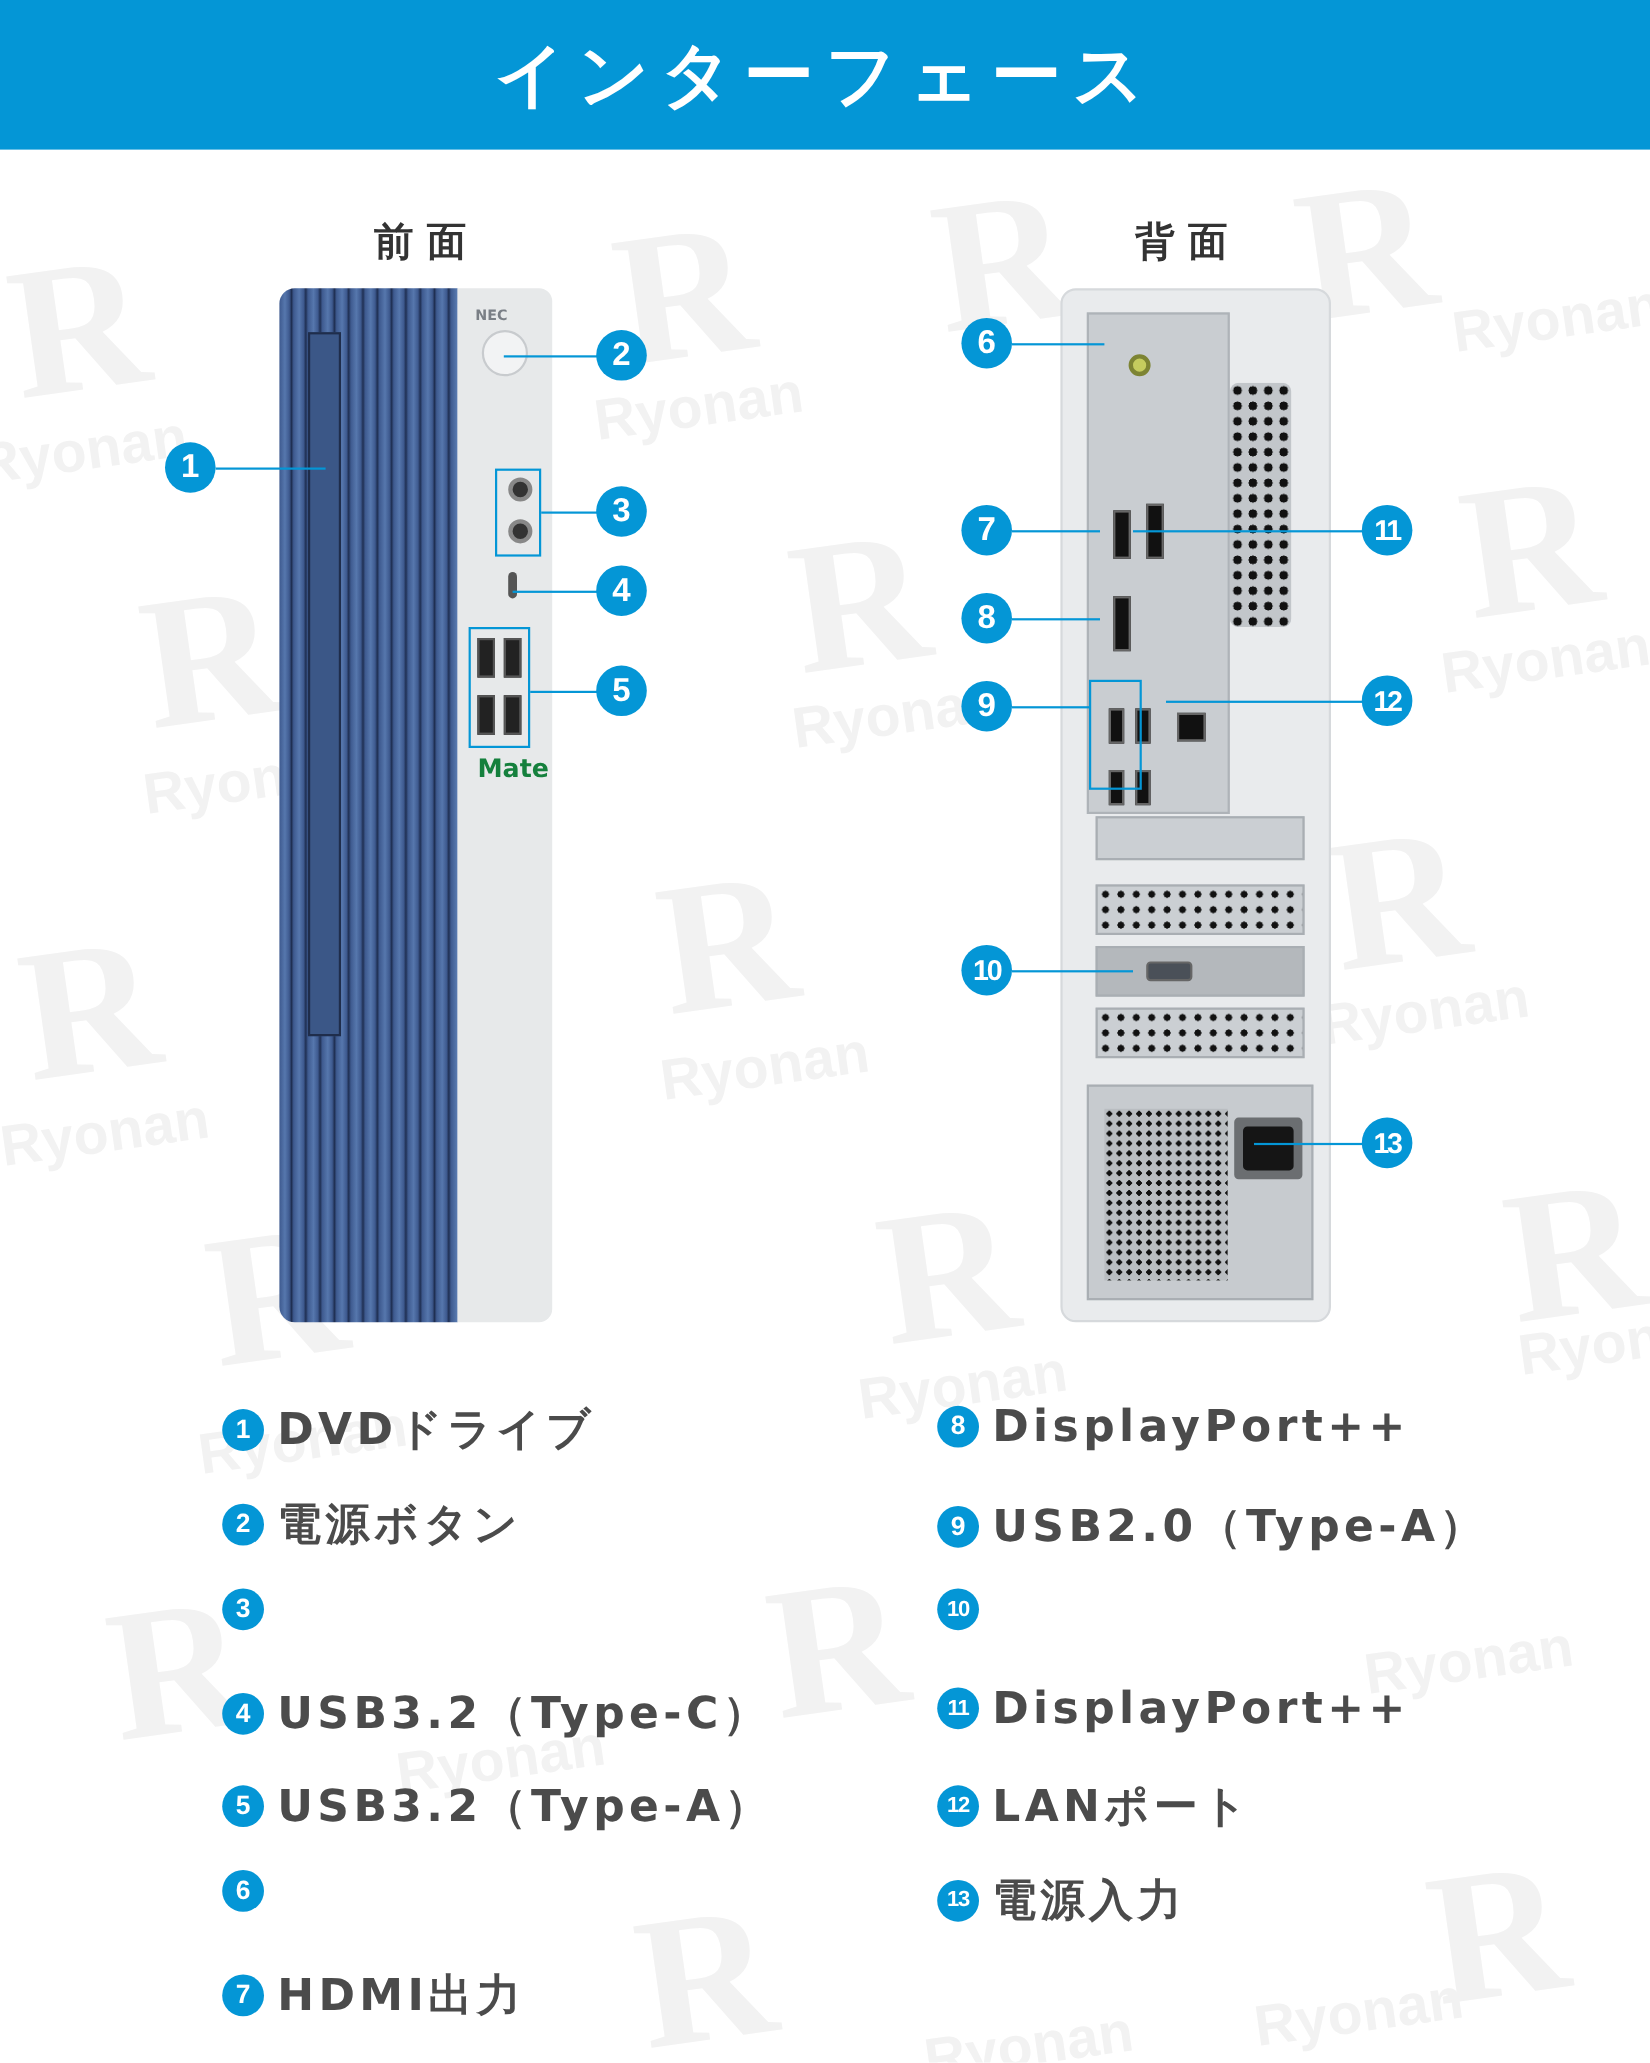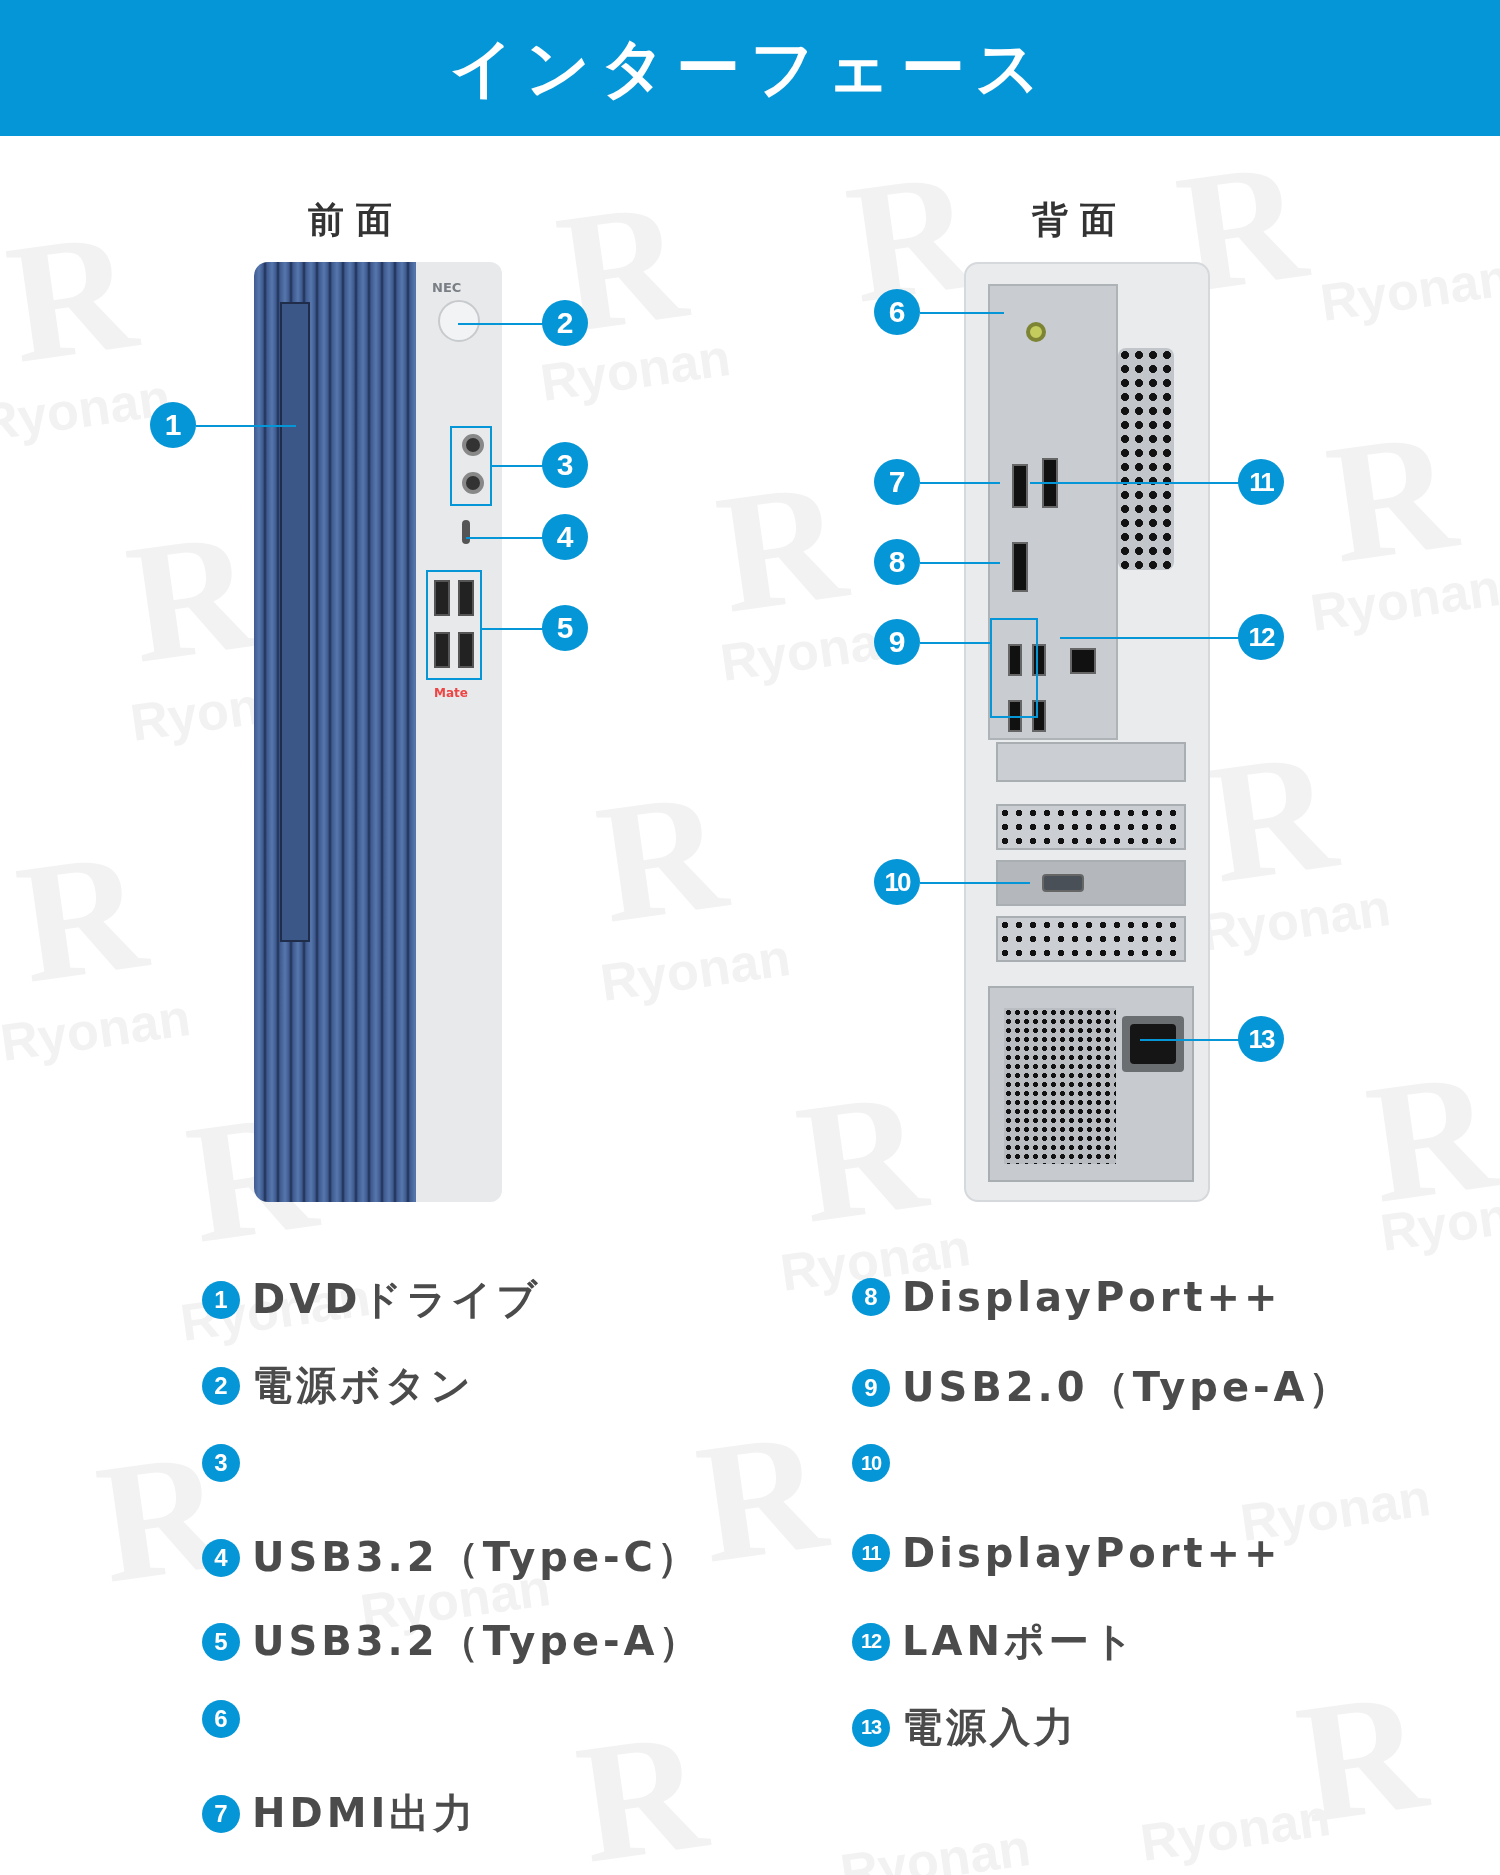--- a/index.html
+++ b/index.html
@@ -19,21 +19,21 @@
   .front { position: absolute; left: 254px; top: 262px; width: 248px; height: 940px; }
   .front-blue { position: absolute; left: 0; top: 0; width: 162px; height: 940px; border-radius: 14px 0 0 14px;
     background: repeating-linear-gradient(90deg, #3e5a8f 0px, #5677ad 5px, #3e5a8f 9px, #1f2f52 11px, #3e5a8f 13px); }
   .front-white { position: absolute; left: 162px; top: 0; width: 86px; height: 940px; background: #e7e9ea; border-radius: 0 12px 12px 0; }
   .dvd { position: absolute; left: 26px; top: 40px; width: 30px; height: 640px; border: 2px solid #1f2d4b; background: #3b5787; }
   .nec { position: absolute; left: 178px; top: 18px; font-size: 13px; color: #7a7f86; font-weight: bold; }
   .pwr { position: absolute; left: 184px; top: 38px; width: 42px; height: 42px; border-radius: 50%; border: 2px solid #c8cbce; background: #f2f3f4; }
   .jack { position: absolute; width: 22px; height: 22px; border-radius: 50%; background: #333; border: 4px solid #888; }
   .usbc { position: absolute; left: 208px; top: 258px; width: 8px; height: 24px; border-radius: 4px; background: #555; }
   .usba { position: absolute; width: 16px; height: 36px; background: #222; border: 2px solid #555; }
-  .mate { position: absolute; left: 180px; top: 424px; font-size: 12px; color: #ef4444; font-weight: bold; text-align: right; }
+  .mate { position: absolute; left: 180px; top: 424px; font-size: 23px; color: #15803d; font-weight: bold; text-align: right; }
   .box { position: absolute; border: 2px solid #0496d6; }
 
   
   .back { position: absolute; left: 964px; top: 262px; width: 246px; height: 940px; background: #e9ebed; border-radius: 14px; border: 2px solid #d6d9dc; }
   .io { position: absolute; left: 22px; top: 20px; width: 130px; height: 456px; background: #c9cdd1; border: 2px solid #aeb3b8; }
   .hex { position: absolute; left: 152px; top: 84px; width: 56px; height: 222px;
          background: radial-gradient(circle, #111 38%, transparent 42%) 0 0/14px 14px, #c2c6ca; border-radius: 8px; }
   .slot { position: absolute; left: 30px; width: 190px; height: 46px; background: #cbcfd3; border: 2px solid #a9aeb3; }
   .slot-holes { background: radial-gradient(circle, #111 30%, transparent 34%) 0 0/14px 14px, #cbcfd3; }
   .psu { position: absolute; left: 22px; top: 722px; width: 206px; height: 196px; background: #c7cbcf; border: 2px solid #a9aeb3; }
@@ -94,21 +94,21 @@
   <div class="wm wm-r" style="left:1300px;top:1660px">R</div>
   <div class="wm wm-t" style="left:1140px;top:1800px">Ryonan</div>
   <div class="wm wm-r" style="left:580px;top:1700px">R</div>
   <div class="wm wm-t" style="left:840px;top:1830px">Ryonan</div>
 </div>
 
 <div class="header">
   <h1>インターフェース</h1>
 </div>
 
-<div class="section-label" style="left:308px;top:196px">前面</div>
+<div class="section-label" style="left:340px;top:196px">前面</div>
 <div class="section-label" style="left:1032px;top:196px">背面</div>
 
 <div class="front">
   <div class="front-blue">
     <div class="dvd"></div>
   </div>
   <div class="front-white"></div>
   <div class="nec">NEC</div>
   <div class="pwr"></div>
   <div class="jack" style="left:208px;top:172px"></div>

